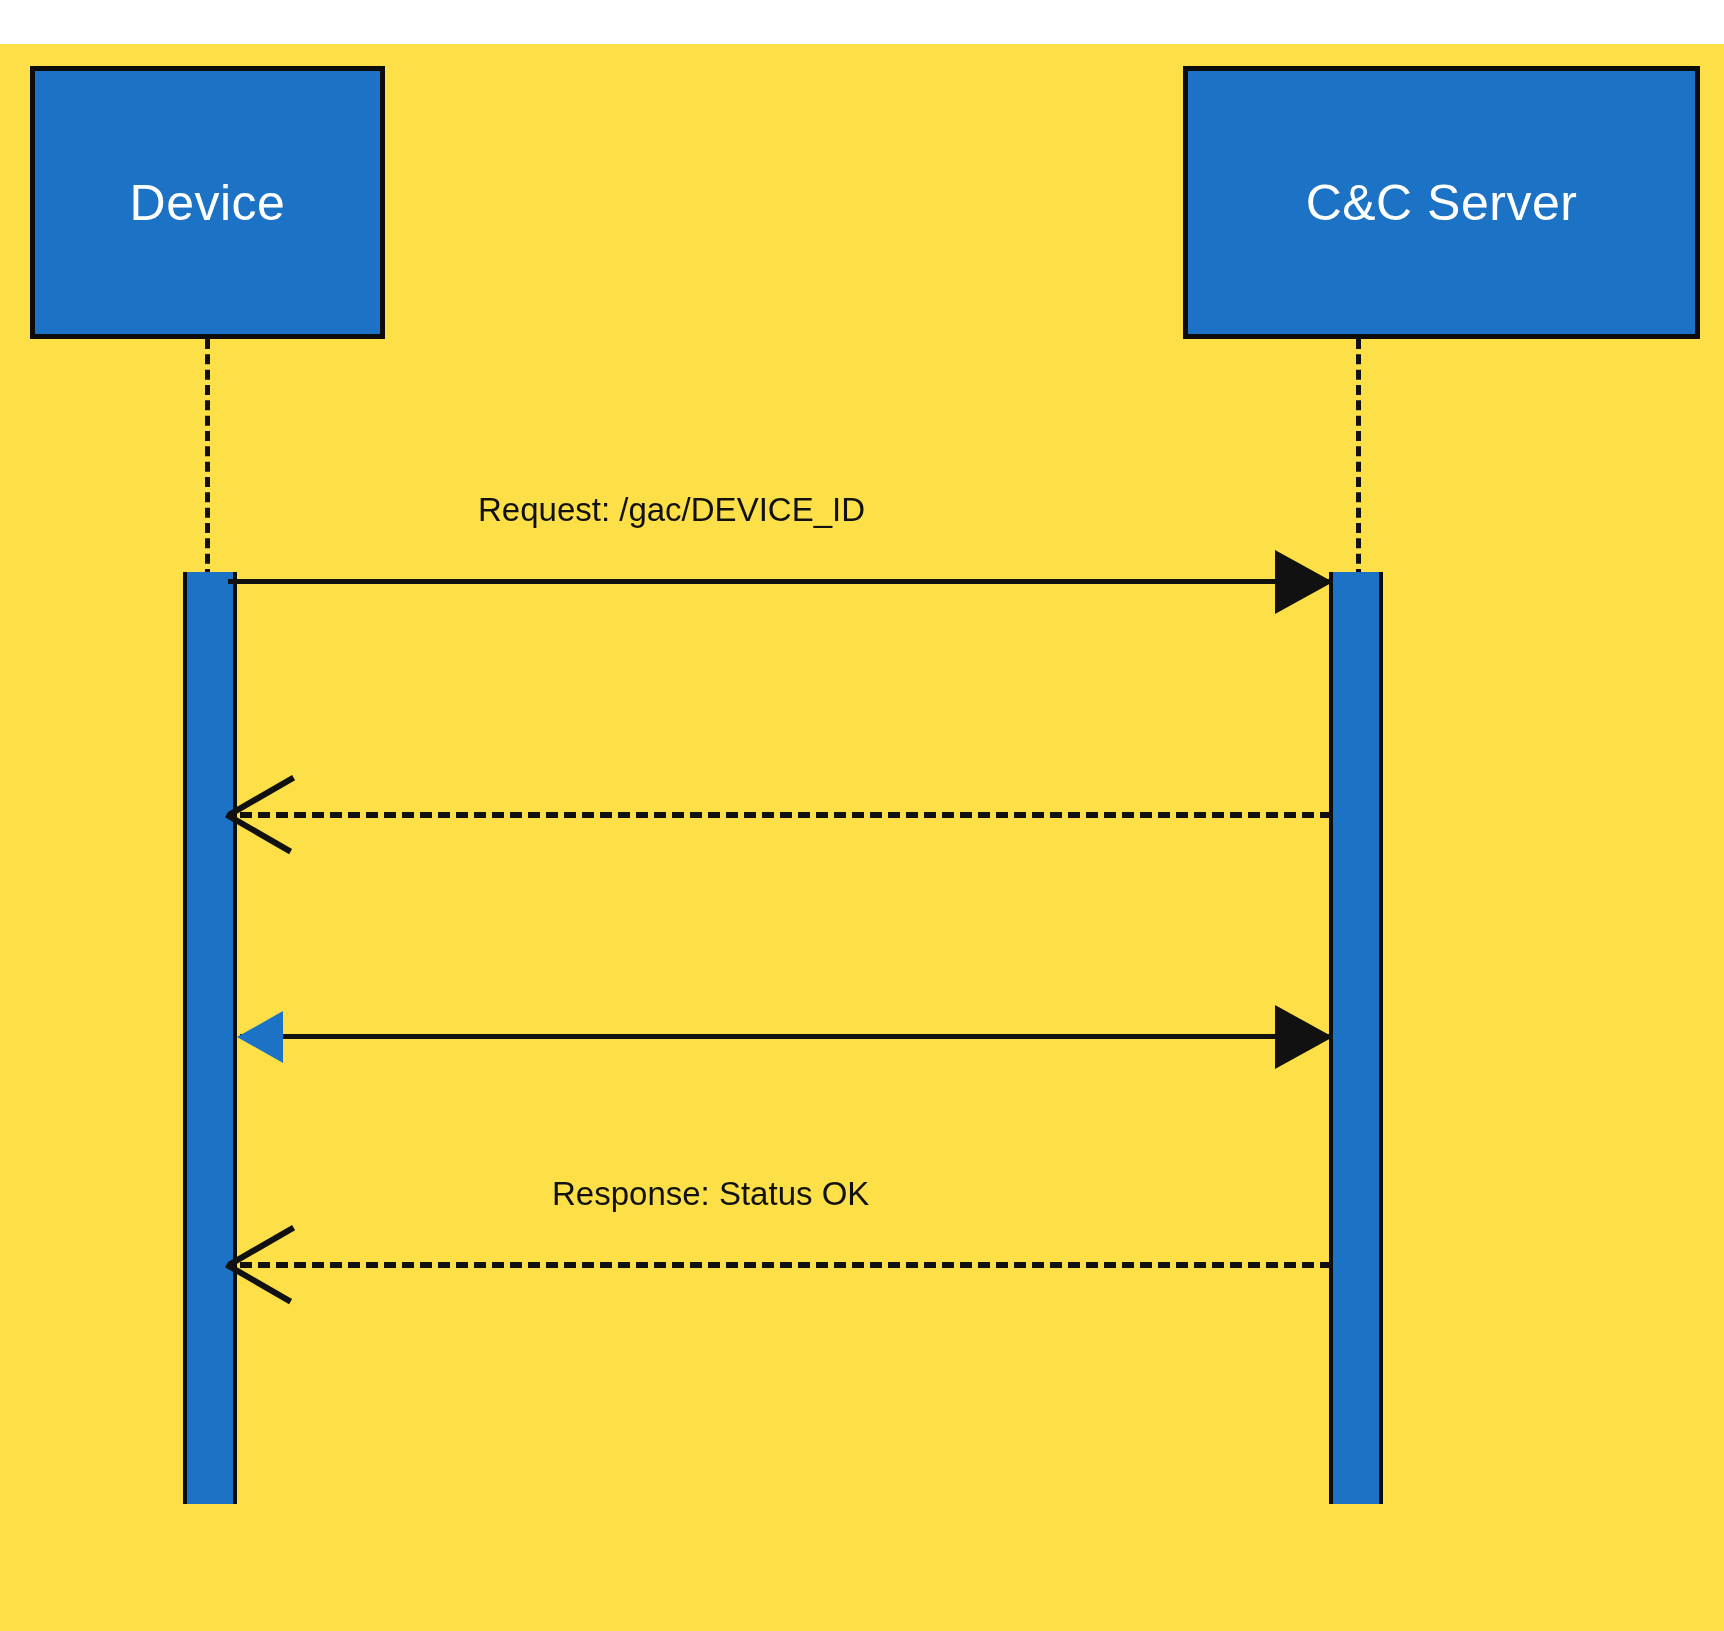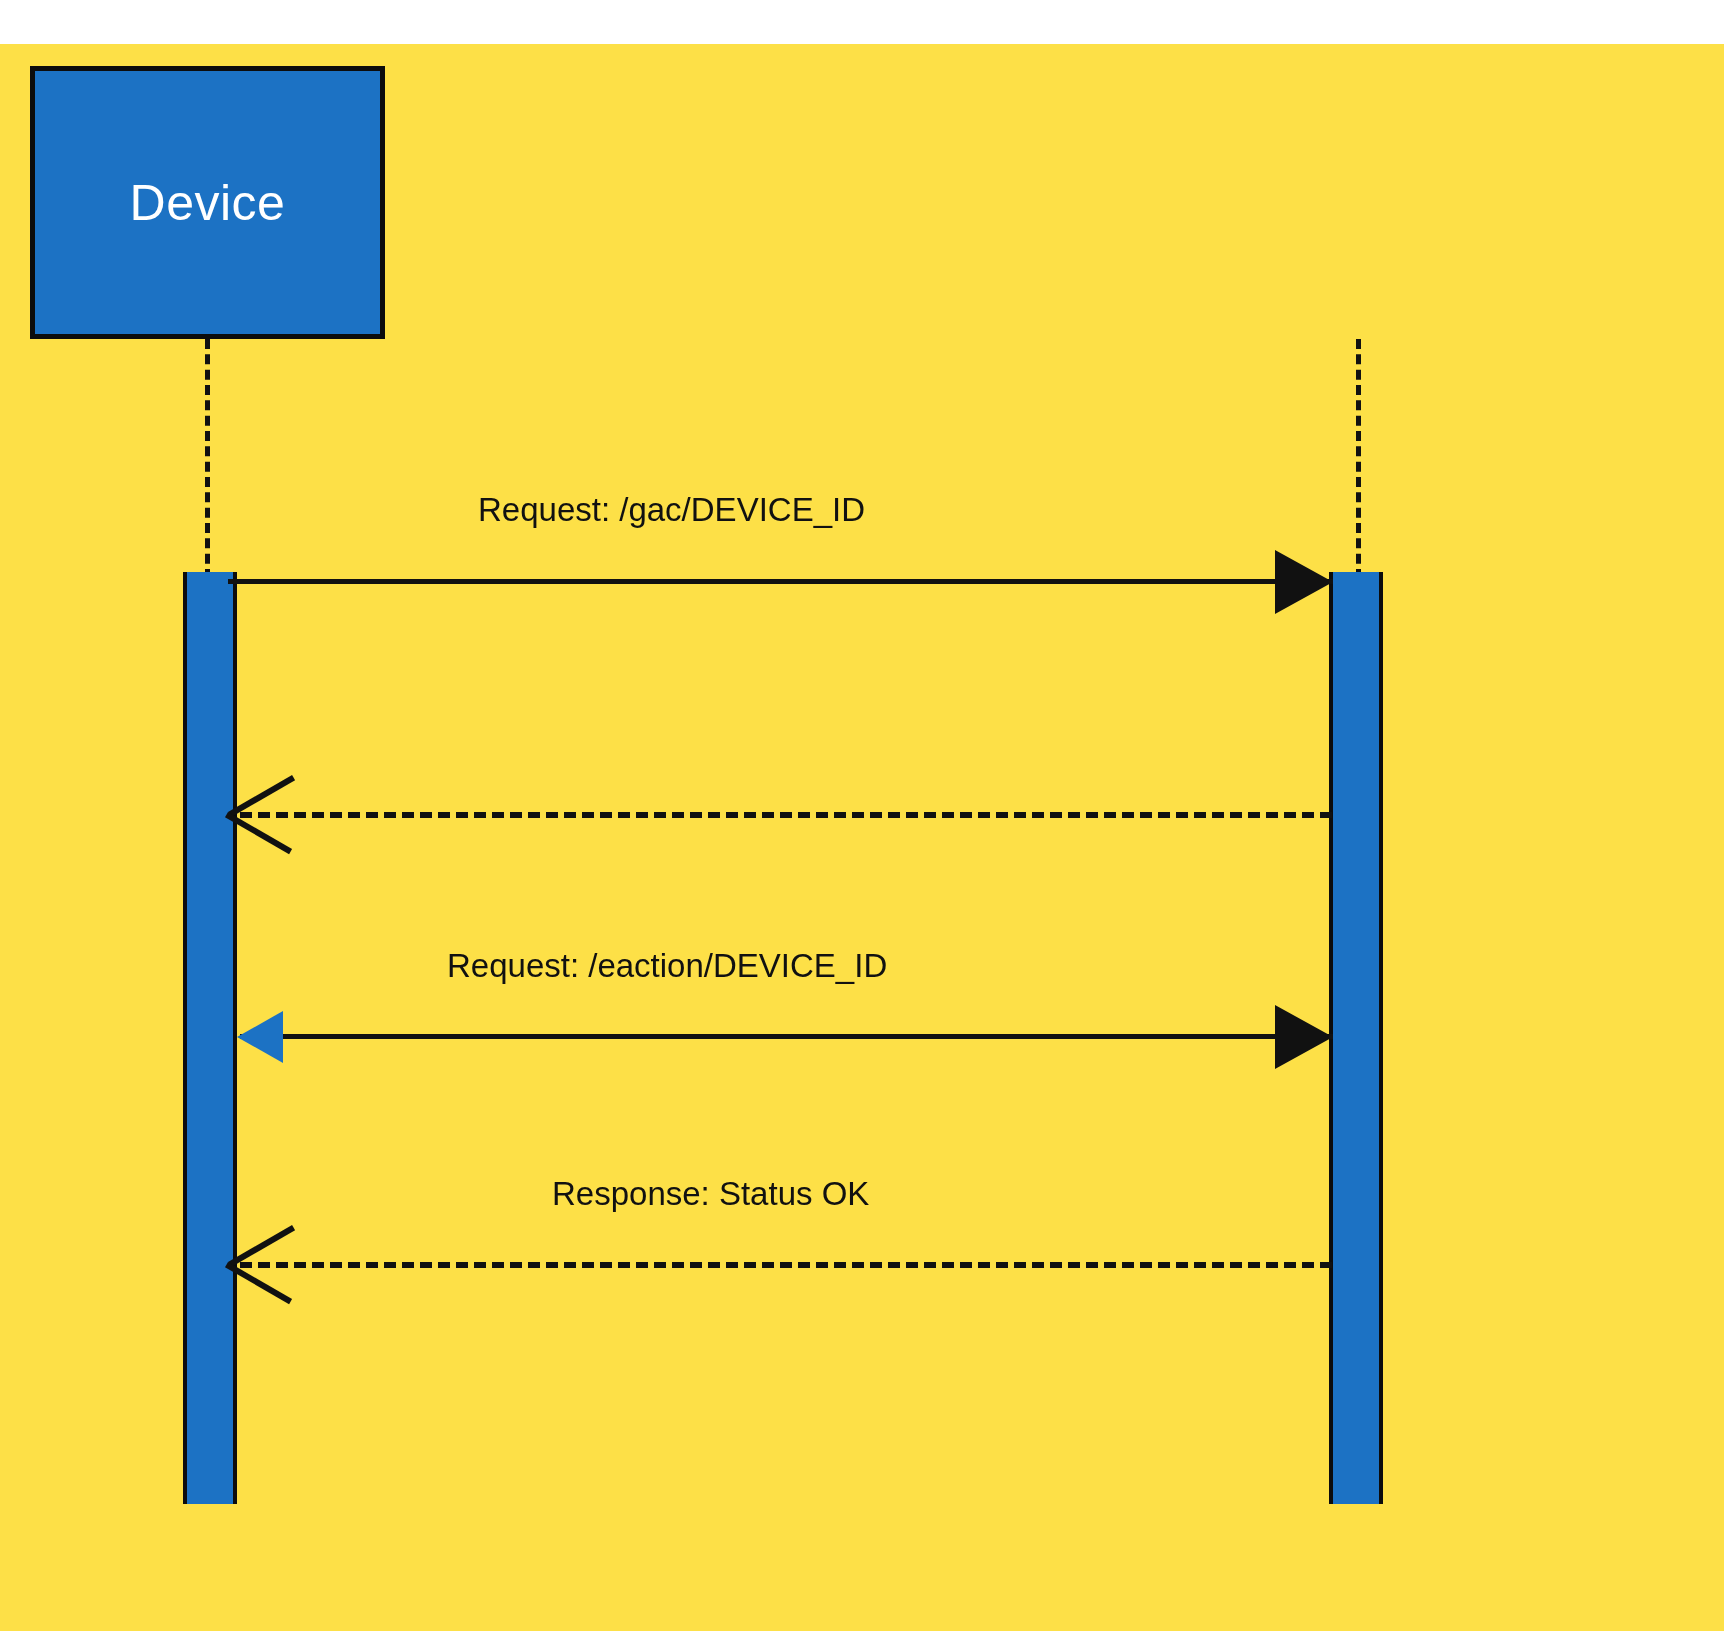--- a/index.html
+++ b/index.html
@@ -86,38 +86,40 @@
 </style>
 </head>
 <body>
 
 <div id="stage">
 
   <div class="lifeline-box" style="left:30px;top:22px;width:355px;height:273px;">
     <div class="label">Device</div>
   </div>
 
+  <div class="lifeline-box" style="left:1183px;top:22px;width:517px;height:273px;">
+    <div class="label">C&amp;C Server</div>
+  </div>
 
   <div class="lifeline-dash" style="left:205px;top:295px;height:240px;"></div>
   <div class="lifeline-dash" style="left:1356px;top:295px;height:240px;"></div>
 
   <div class="activation" style="left:183px;top:528px;width:54px;height:932px;"></div>
   <div class="activation" style="left:1329px;top:528px;width:54px;height:932px;"></div>
 
   <div class="msg-label" style="left:478px;top:447px;">Request: /gac/DEVICE_ID</div>
   <div class="msg-line-solid" style="left:228px;top:535px;width:1105px;"></div>
   <div class="arrow-filled-right" style="left:1275px;top:506px;"></div>
 
   <div class="msg-line-dashed" style="left:240px;top:768px;width:1092px;"></div>
   <div class="arrow-open-left" style="left:228px;top:724px;">
     <span class="up"></span>
       <span class="dn"></span>
   </div>
 
-  <div class="msg-label" style="left:447px;top:903px;">Request: /eaction/DEVICE_ID</div>
   <div class="msg-line-solid" style="left:240px;top:990px;width:1093px;"></div>
   <div class="arrow-filled-right" style="left:1275px;top:961px;"></div>
   <div class="arrow-filled-left-blue" style="left:237px;top:967px;"></div>
 
   <div class="msg-label" style="left:552px;top:1131px;">Response: Status OK</div>
   <div class="msg-line-dashed" style="left:240px;top:1218px;width:1092px;"></div>
   <div class="arrow-open-left" style="left:228px;top:1174px;">
     <span class="up"></span>
       <span class="dn"></span>
   </div>

